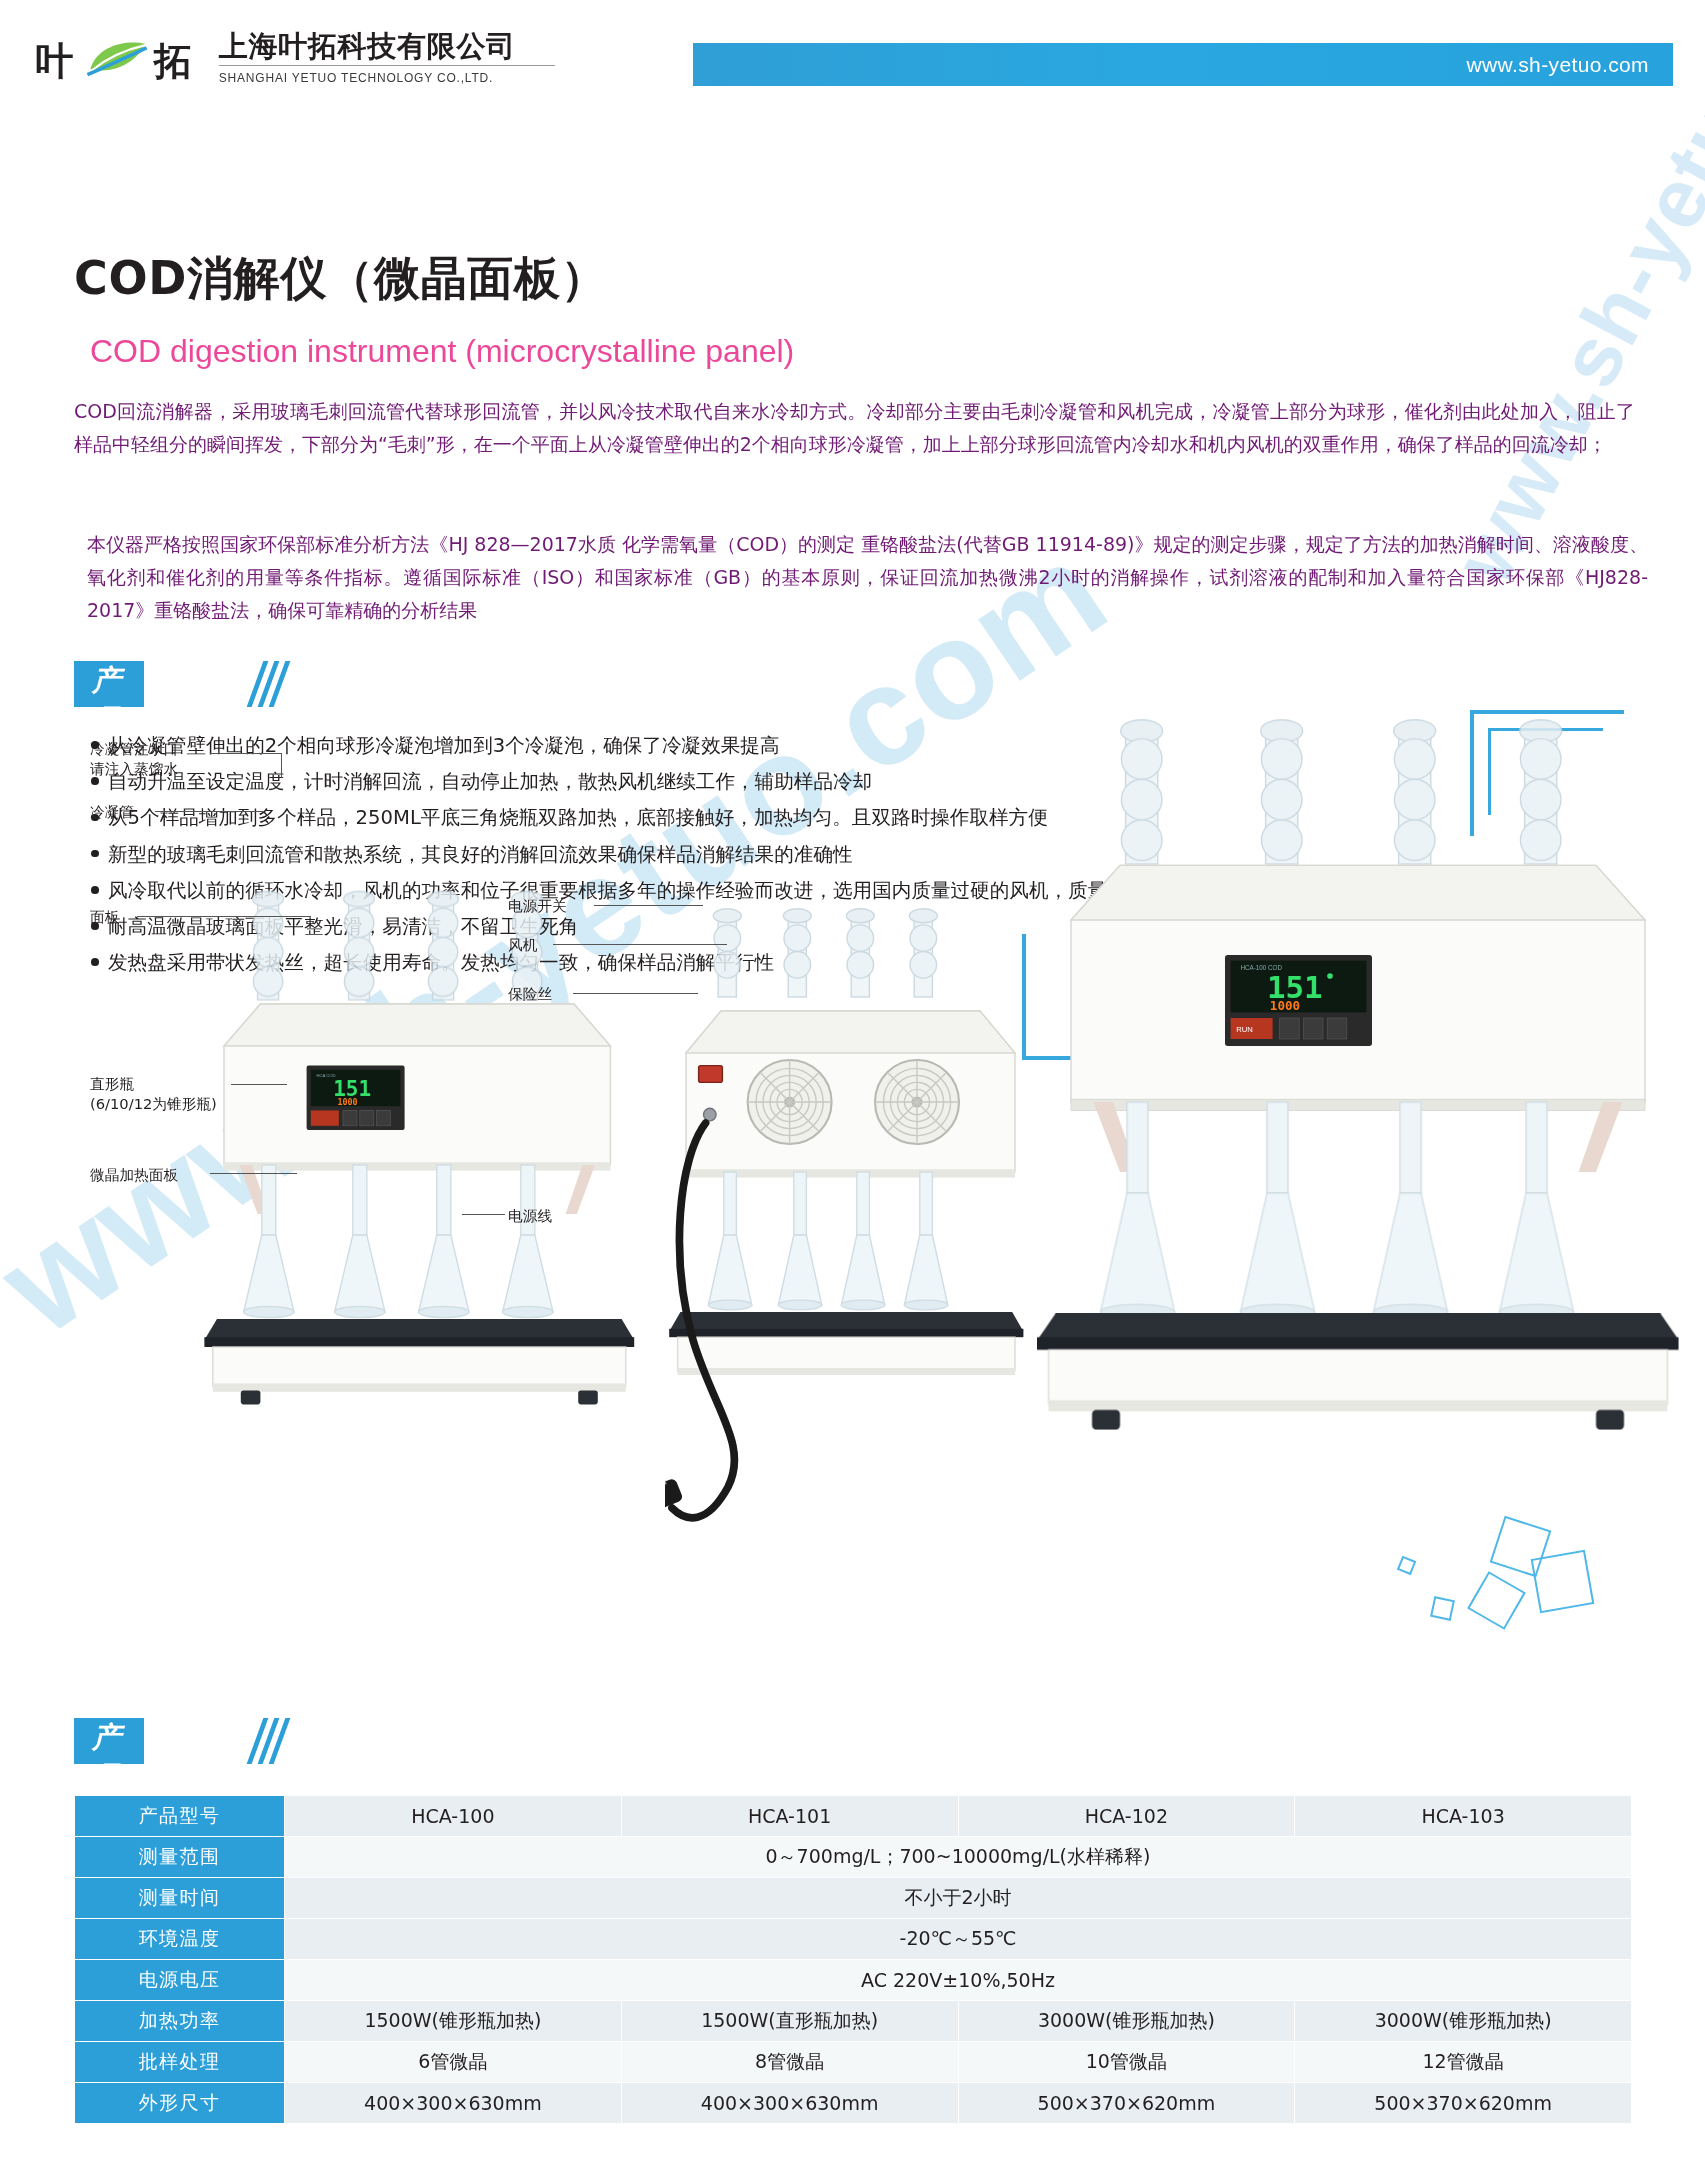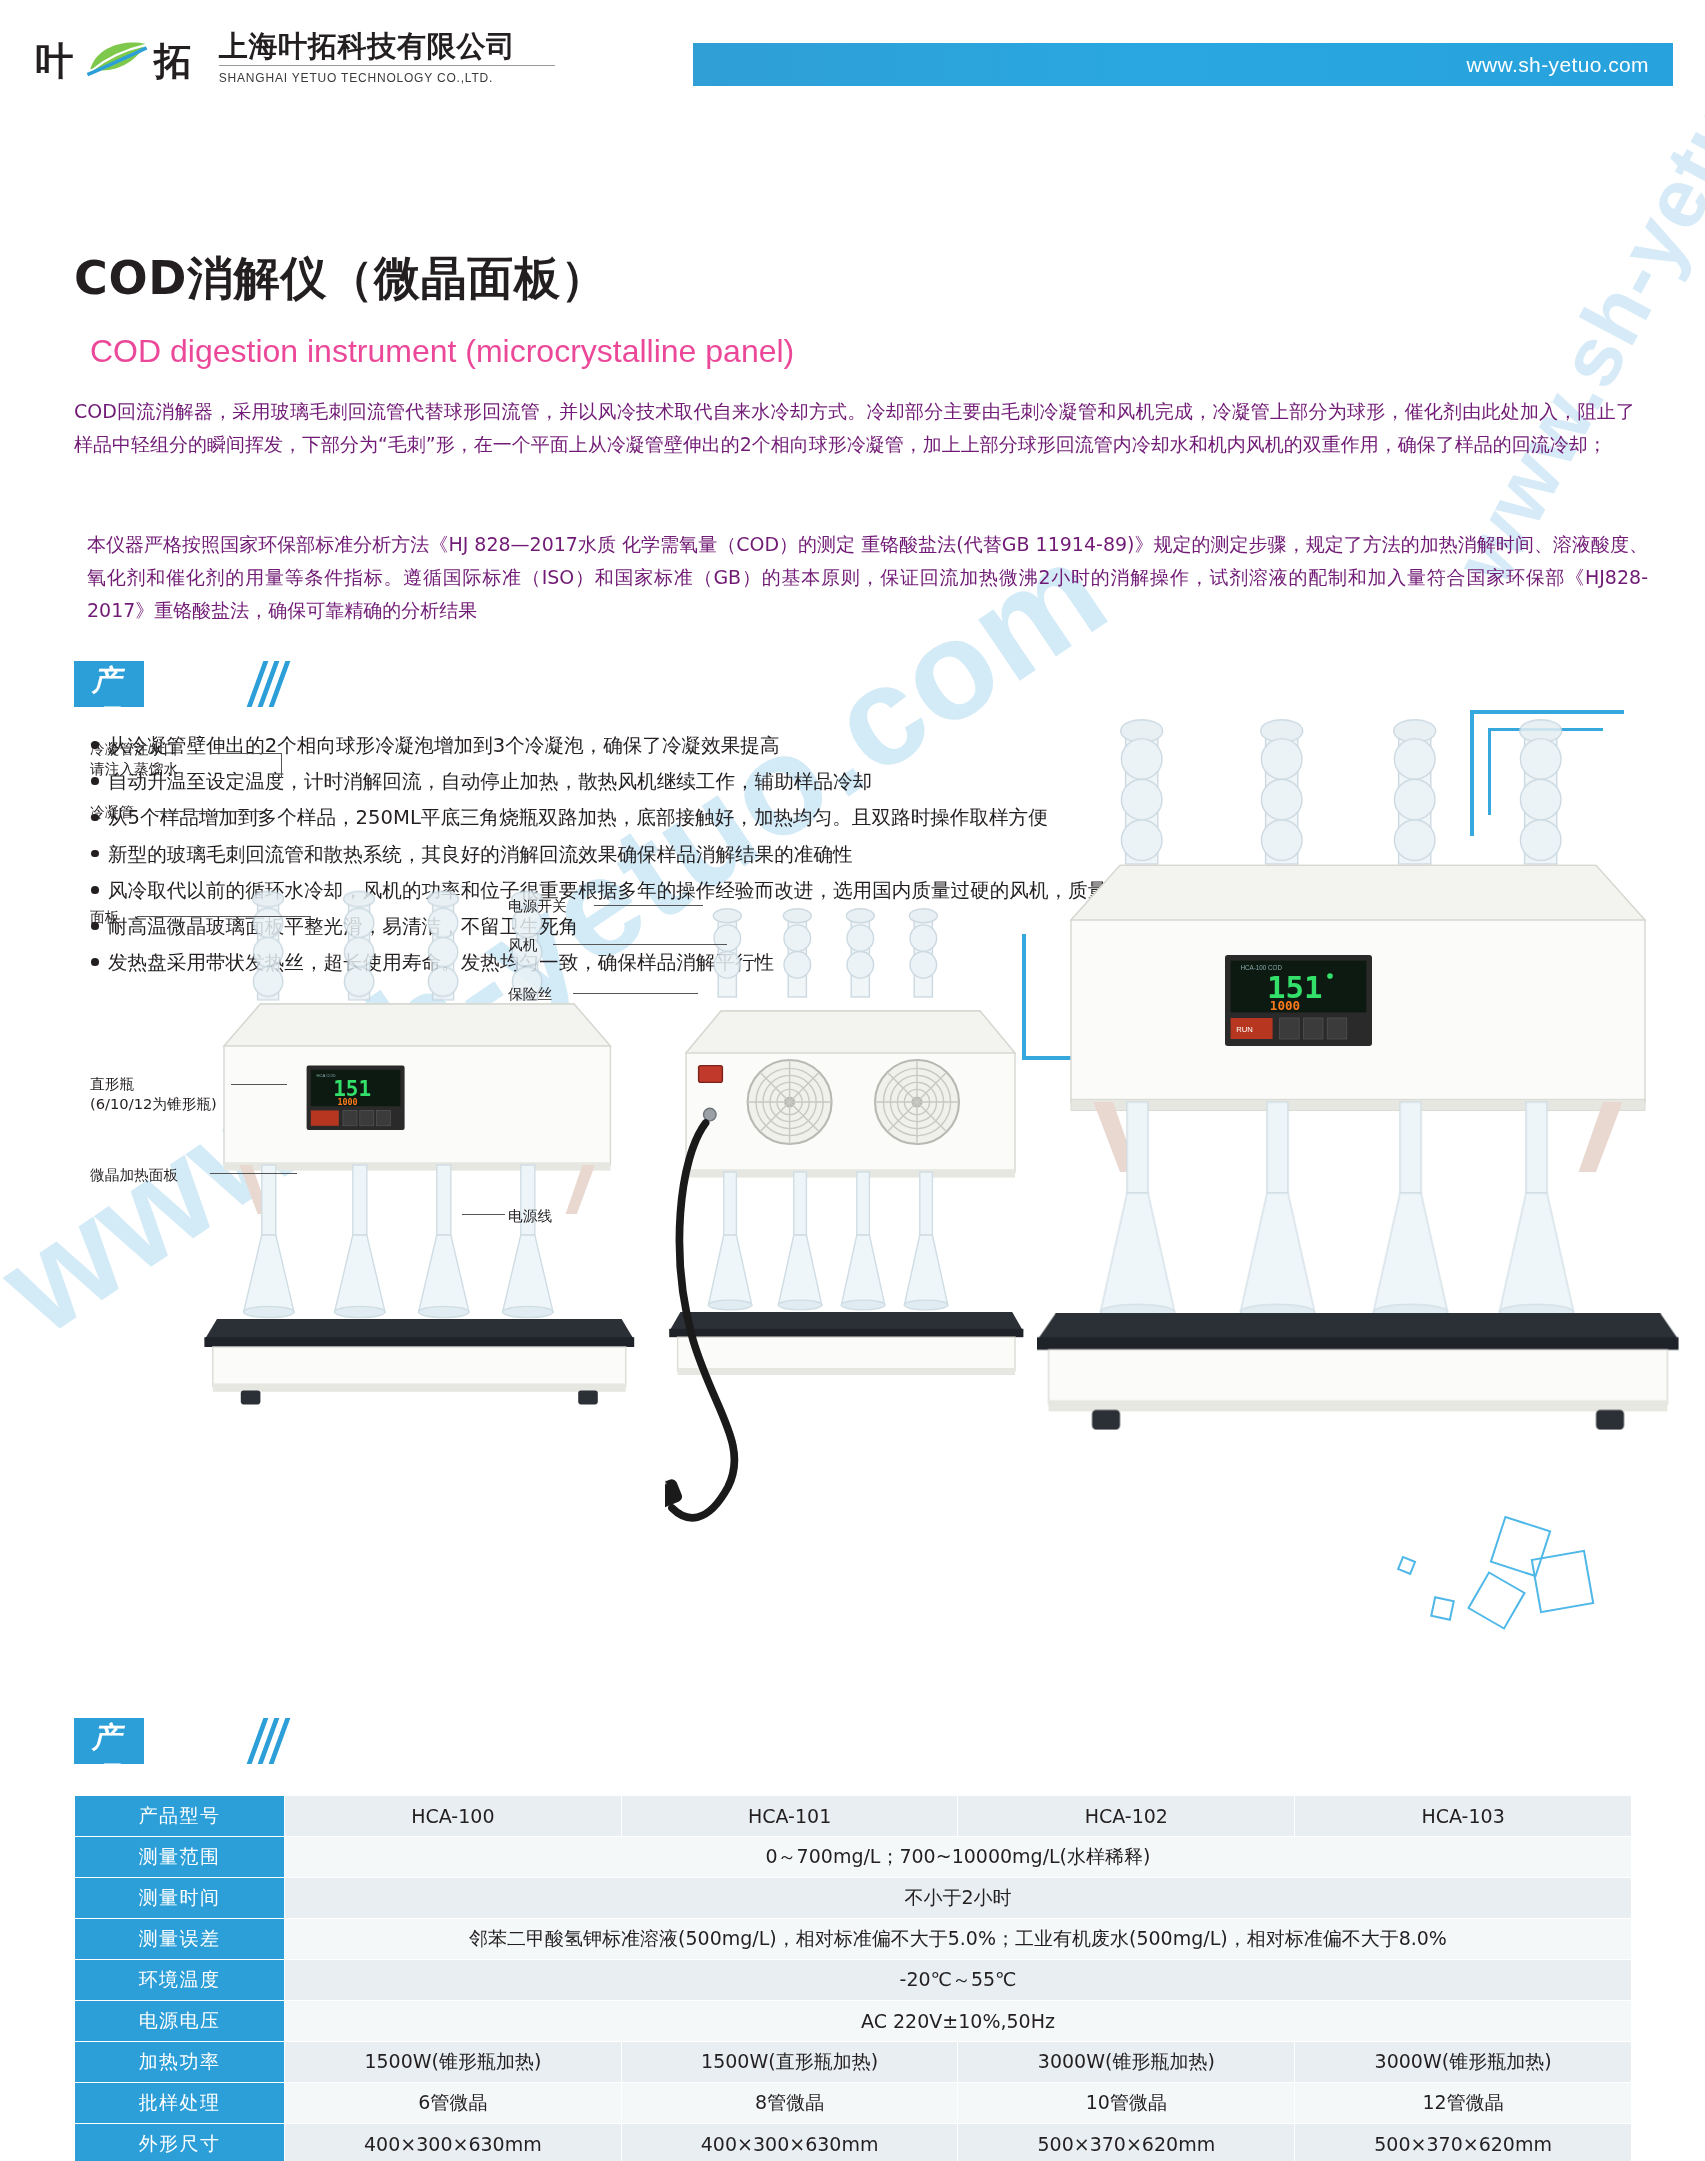--- a/index.html
+++ b/index.html
@@ -678,24 +678,20 @@
         <td class="vcell">HCA-102</td>
         <td class="vcell">HCA-103</td>
       </tr>
       <tr class="even">
         <td class="hcell">测量范围</td>
         <td class="vcell" colspan="4">0～700mg/L；700~10000mg/L(水样稀释)</td>
       </tr>
       <tr class="odd">
         <td class="hcell">测量时间</td>
         <td class="vcell" colspan="4">不小于2小时</td>
-      </tr>
-      <tr class="even">
-        <td class="hcell">测量误差</td>
-        <td class="vcell" colspan="4">邻苯二甲酸氢钾标准溶液(500mg/L)，相对标准偏不大于5.0%；工业有机废水(500mg/L)，相对标准偏不大于8.0%</td>
       </tr>
       <tr class="odd">
         <td class="hcell">环境温度</td>
         <td class="vcell" colspan="4">-20℃～55℃</td>
       </tr>
       <tr class="even">
         <td class="hcell">电源电压</td>
         <td class="vcell" colspan="4">AC 220V±10%,50Hz</td>
       </tr>
       <tr class="odd">

